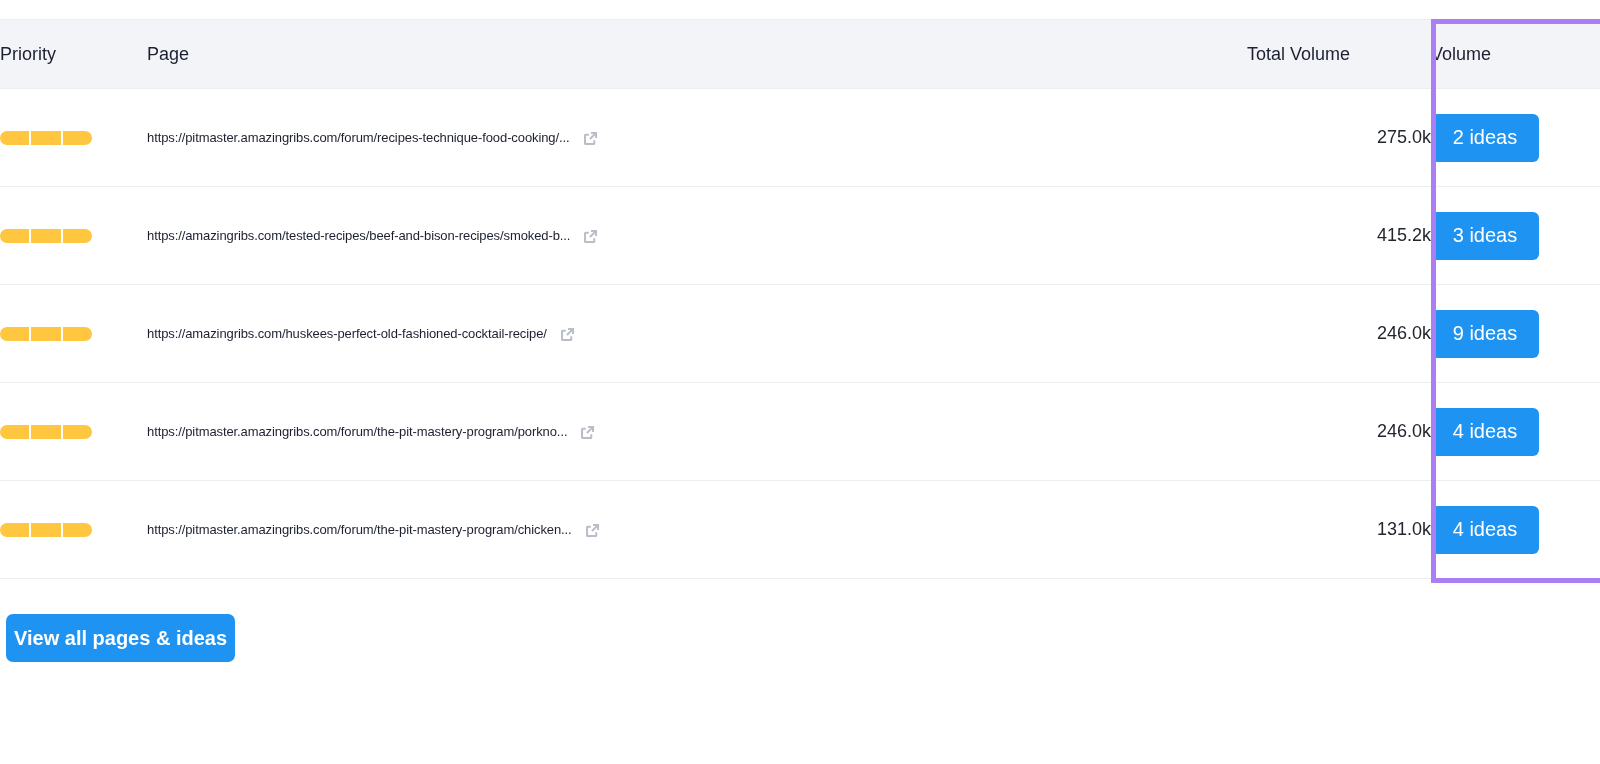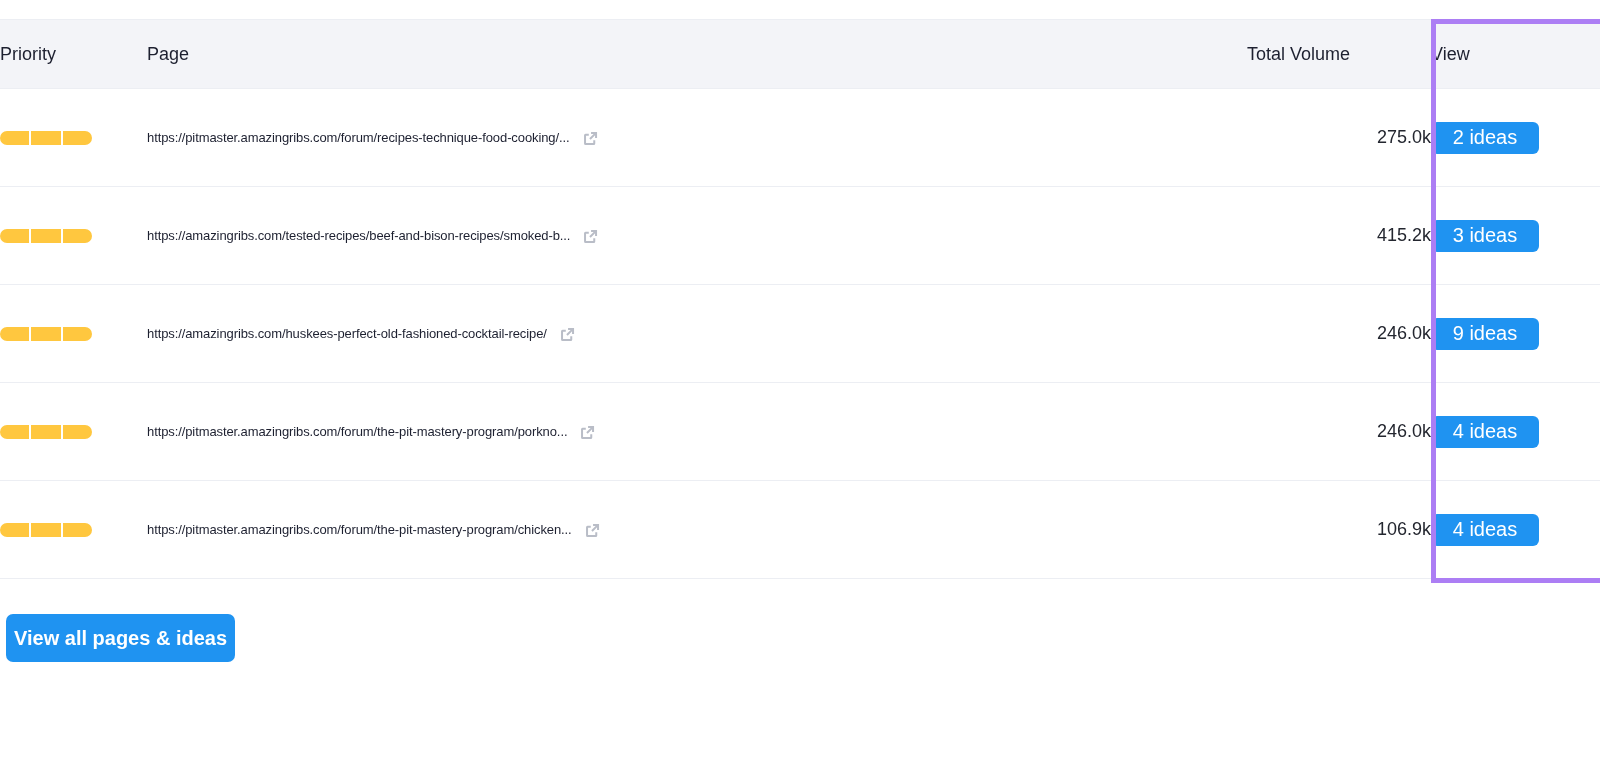--- a/index.html
+++ b/index.html
@@ -114,21 +114,21 @@
     top: 1px;
   }
   .ext-link-icon svg { display: block; }
 
   
   .ideas-btn {
     display: inline-flex;
     align-items: center;
     justify-content: center;
     min-width: 108px;
-    height: 32px;
+    height: 48px;
     padding: 0 14px;
     background: #1f93f1;
     color: #ffffff;
     font-size: 20px;
     border: none;
     border-radius: 6px;
     cursor: pointer;
     font-family: "Liberation Sans", sans-serif;
   }
 
@@ -173,21 +173,21 @@
 
 
   <div class="table-wrap">
 
     <table class="opt-table">
       <thead>
         <tr>
           <th class="col-priority">Priority</th>
           <th class="col-page">Page</th>
           <th class="col-volume">Total Volume</th>
-          <th class="col-ideas">View</th>
+          <th class="col-ideas">Volume</th>
         </tr>
       </thead>
       <tbody id="table-body">
           <tr>
             <td class="cell-priority">
               <div class="priority-bar">
                 <div class="priority-seg"></div>
                 <div class="priority-seg"></div>
                 <div class="priority-seg"></div>
               </div>
@@ -284,21 +284,21 @@
               <div class="page-cell-inner">
                 <span class="page-url">https://pitmaster.amazingribs.com/forum/the-pit-mastery-program/chicken...</span>
                 <span class="ext-link-icon">
                   <svg width="19" height="19" viewBox="0 0 20 20" fill="none">
                     <path d="M3.2 6.6a1.6 1.6 0 0 1 1.6-1.6h3.4v2.1H5.3v7.6h7.6v-2.9h2.1v3.4a1.6 1.6 0 0 1-1.6 1.6H4.8a1.6 1.6 0 0 1-1.6-1.6V6.6Z" fill="#b9bdc7"></path>
                     <path d="M10.6 3.1h6.3v6.3h-2.1V6.7l-4.6 4.6-1.5-1.5 4.6-4.6h-2.7V3.1Z" fill="#b9bdc7"></path>
                   </svg>
                 </span>
               </div>
             </td>
-            <td class="cell-volume">106.9k</td>
+            <td class="cell-volume">131.0k</td>
             <td class="cell-ideas"><button class="ideas-btn">4 ideas</button></td>
           </tr>
         </tbody>
     </table>
 
     <div class="highlight-box"></div>
 
   </div>
 
   <div class="footer-area">

